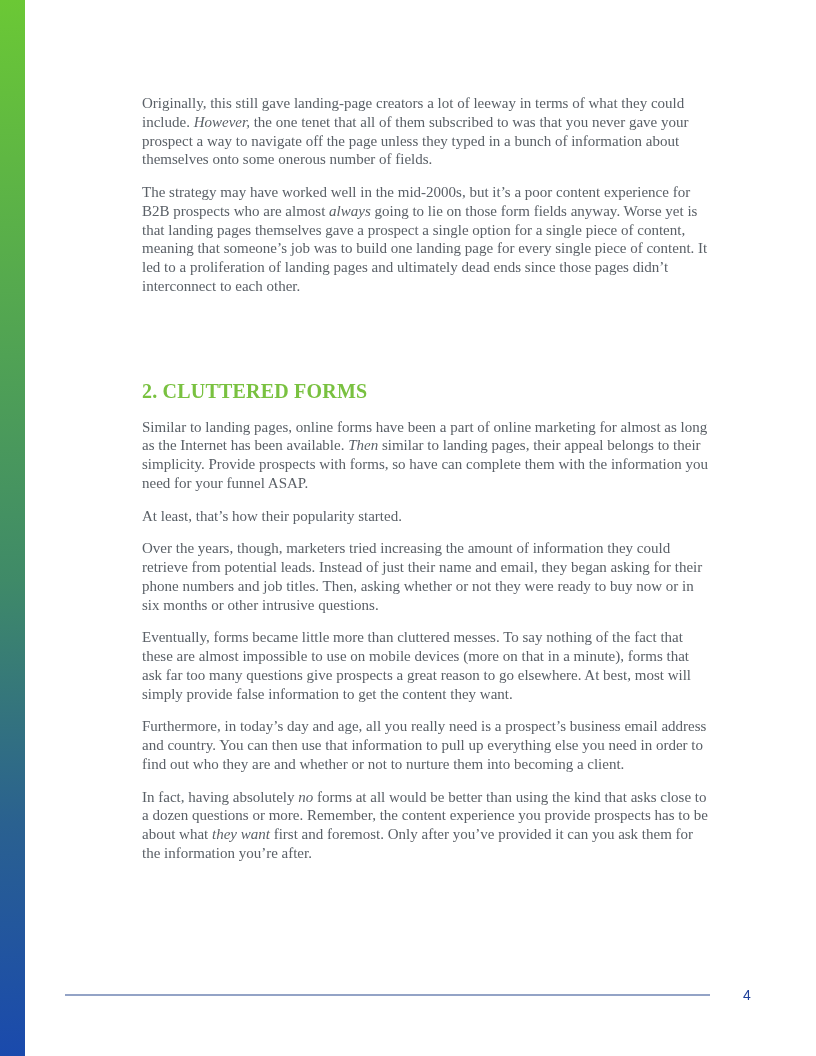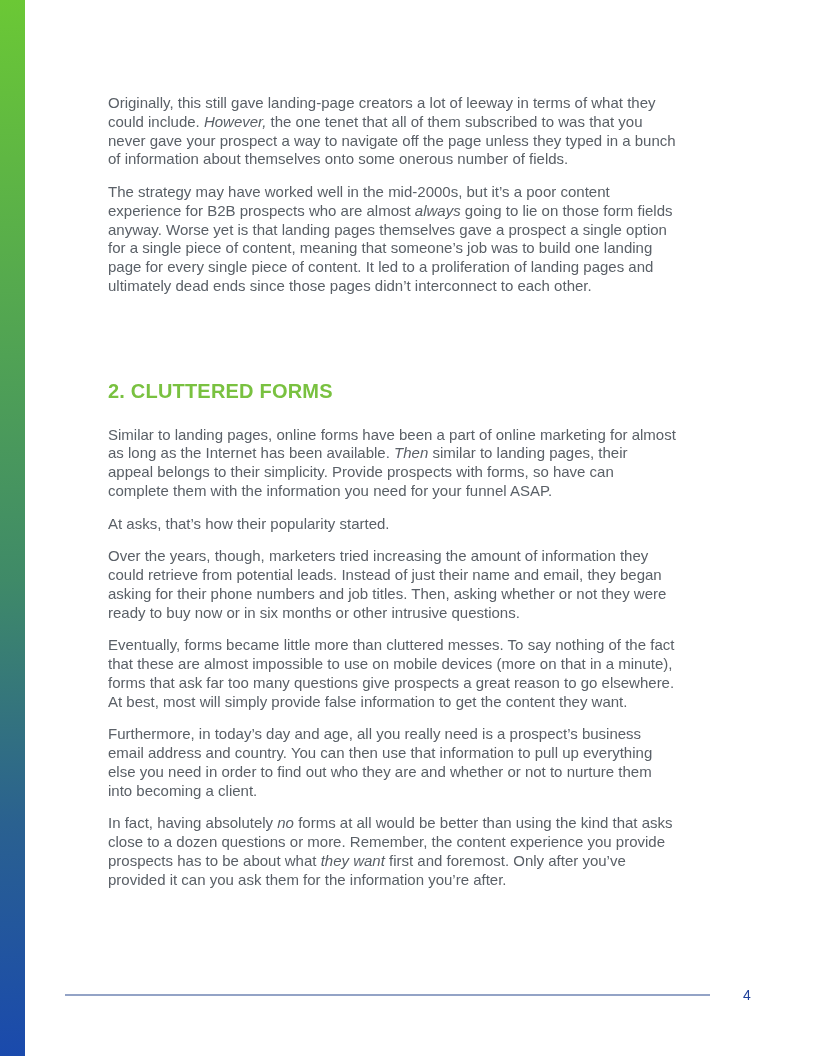--- a/index.html
+++ b/index.html
@@ -20,37 +20,38 @@
     left: 0; top: 0;
     width: 25px; height: 1056px;
     background: linear-gradient(to bottom,
       var(--bar-top, #6bc835) 0%,
       var(--bar-mid, #3f8a68) 55%,
       #2a6190 78%,
       var(--bar-bottom, #1a4aad) 100%);
   }
   .content {
     position: absolute;
-    left: 108px; top: 94px;
+    left: 142px; top: 94px;
     width: 568px;
+    font-family: Liberation Serif, serif;
   }
   p.body {
     font-size: 15px;
     line-height: 18.75px;
     color: var(--body-text, #5a6067);
     margin: 0 0 14px 0;
   }
   p.body em { font-style: italic; }
   h2.heading {
     font-size: 20px;
     line-height: 25px;
     font-weight: bold;
     letter-spacing: 0.2px;
     color: var(--heading-green, #79c140);
-    margin: 83px 0 22px 0;
+    margin: 83px 0 14px 0;
   }
   .footer-line {
     position: absolute;
     left: 65px; top: 994px;
     width: 645px; height: 2px;
     background: var(--footer-line, #93a3c6);
   }
   .page-number {
     position: absolute;
     left: 736px; top: 987px;
@@ -66,21 +67,21 @@
 <div class="page">
   <div class="accent-bar"></div>
 
   <div class="content">
     <p class="body"><span>Originally, this still gave landing-page creators a lot of leeway in terms of what they could include. </span><em>However,</em><span> the one tenet that all of them subscribed to was that you never gave your prospect a way to navigate off the page unless they typed in a bunch of information about themselves onto some onerous number of fields.</span></p>
     <p class="body"><span>The strategy may have worked well in the mid-2000s, but it’s a poor content experience for B2B prospects who are almost </span><em>always</em><span> going to lie on those form fields anyway. Worse yet is that landing pages themselves gave a prospect a single option for a single piece of content, meaning that someone’s job was to build one landing page for every single piece of content. It led to a proliferation of landing pages and ultimately dead ends since those pages didn’t interconnect to each other.</span></p>
 
     <h2 class="heading">2. CLUTTERED FORMS</h2>
 
     <p class="body"><span>Similar to landing pages, online forms have been a part of online marketing for almost as long as the Internet has been available. </span><em>Then</em><span> similar to landing pages, their appeal belongs to their simplicity. Provide prospects with forms, so have can complete them with the information you need for your funnel ASAP.</span></p>
-    <p class="body"><span>At asks, that’s how their popularity started.</span></p>
+    <p class="body"><span>At least, that’s how their popularity started.</span></p>
     <p class="body"><span>Over the years, though, marketers tried increasing the amount of information they could retrieve from potential leads. Instead of just their name and email, they began asking for their phone numbers and job titles. Then, asking whether or not they were ready to buy now or in six months or other intrusive questions.</span></p>
     <p class="body"><span>Eventually, forms became little more than cluttered messes. To say nothing of the fact that these are almost impossible to use on mobile devices (more on that in a minute), forms that ask far too many questions give prospects a great reason to go elsewhere. At best, most will simply provide false information to get the content they want.</span></p>
     <p class="body"><span>Furthermore, in today’s day and age, all you really need is a prospect’s business email address and country. You can then use that information to pull up everything else you need in order to find out who they are and whether or not to nurture them into becoming a client.</span></p>
     <p class="body"><span>In fact, having absolutely </span><em>no</em><span> forms at all would be better than using the kind that asks close to a dozen questions or more. Remember, the content experience you provide prospects has to be about what </span><em>they want</em><span> first and foremost. Only after you’ve provided it can you ask them for the information you’re after.</span></p>
   </div>
 
   <div class="footer-line"></div>
   <div class="page-number">4</div>
 </div>
 

